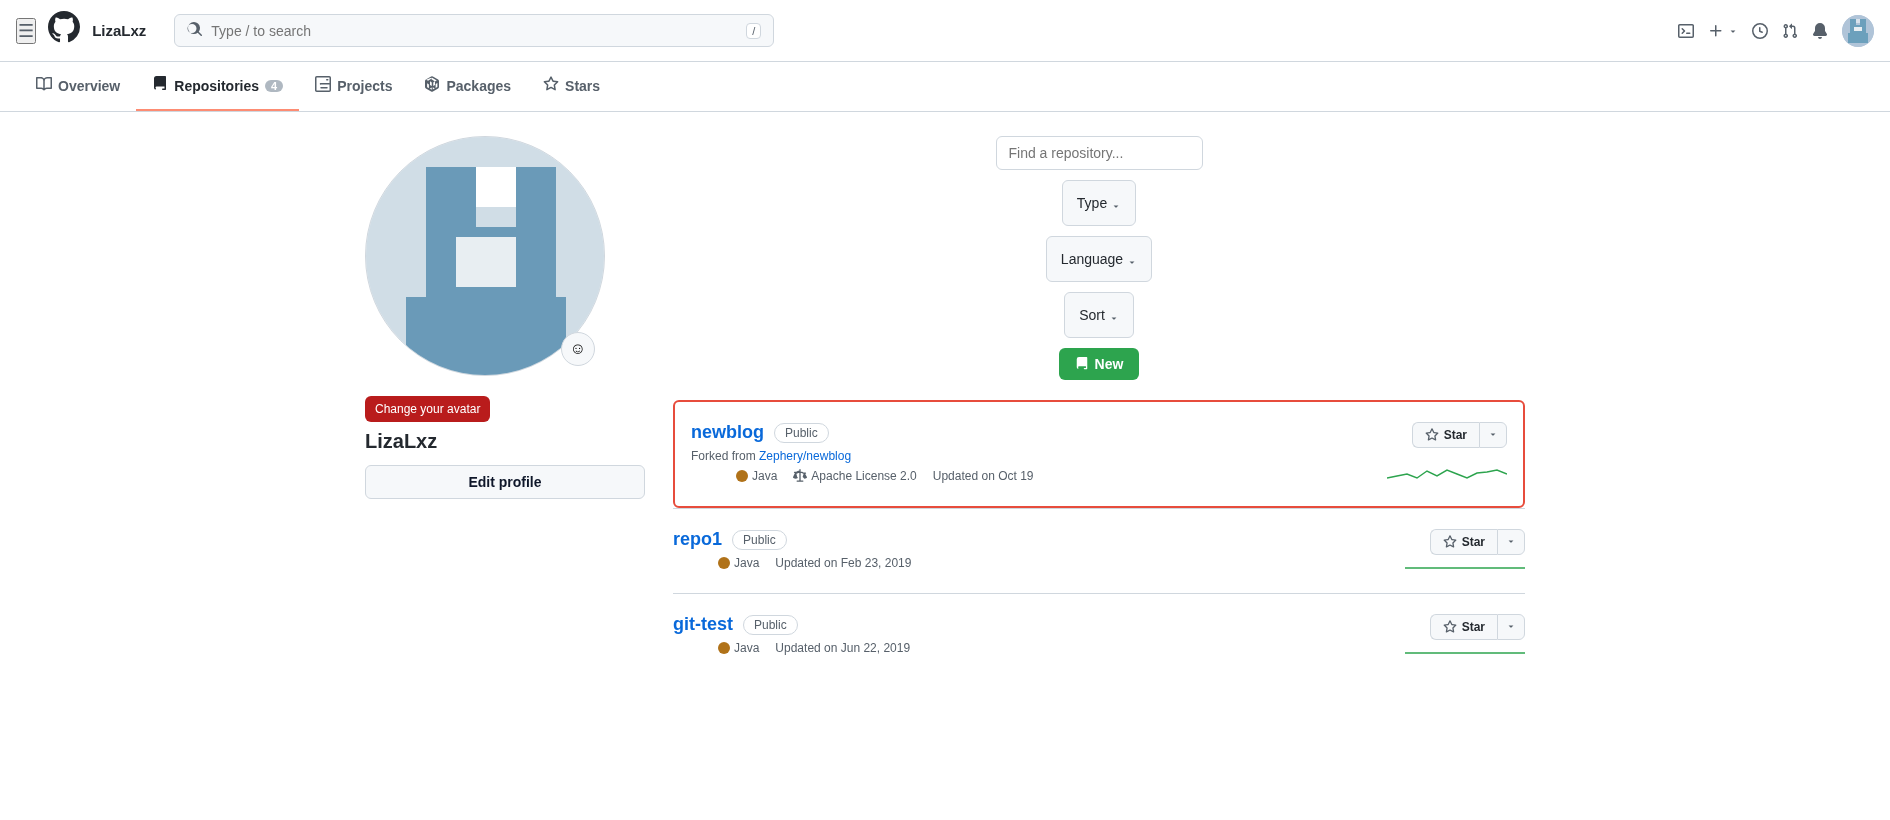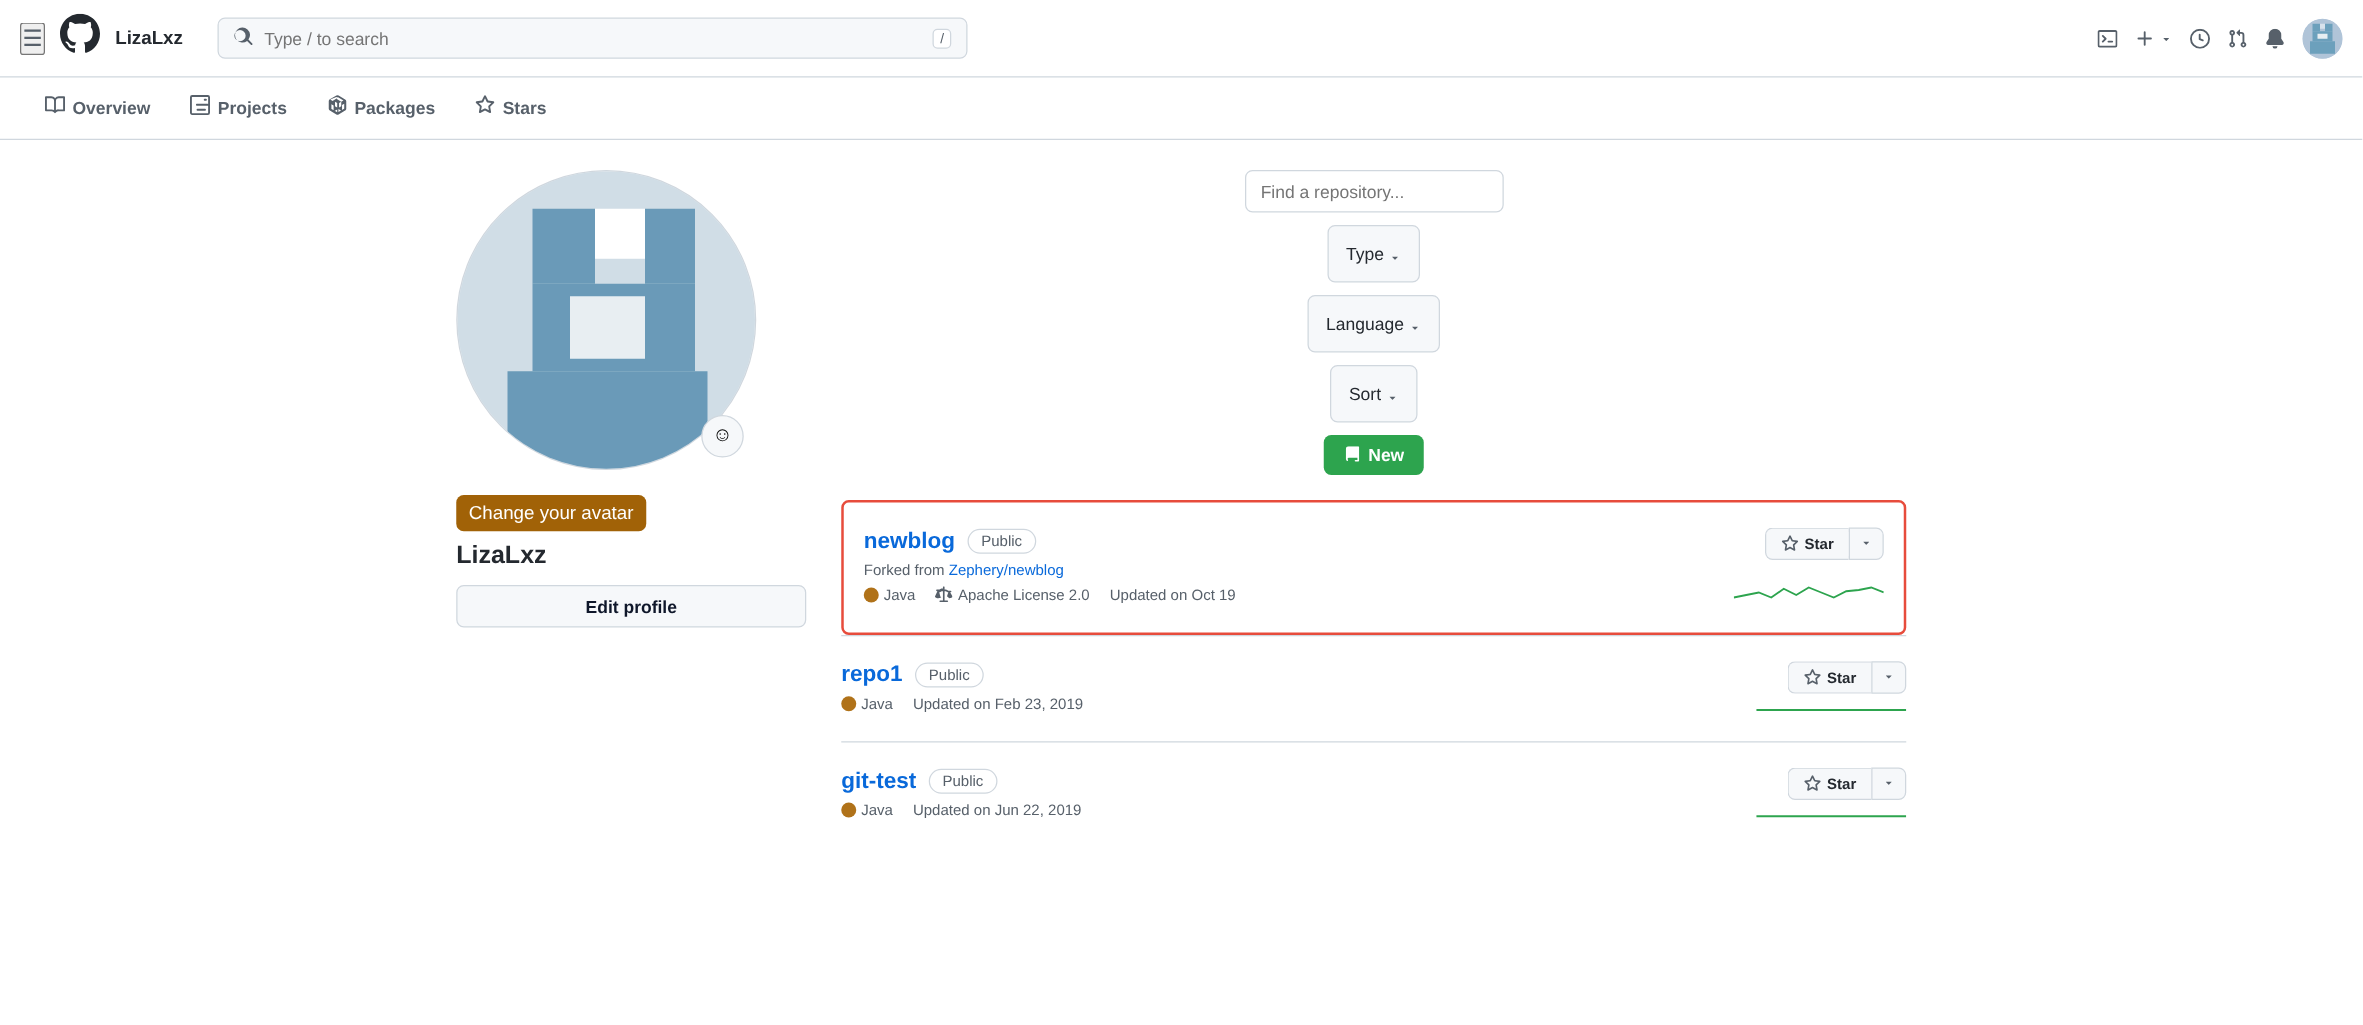--- a/index.html
+++ b/index.html
@@ -151,25 +151,25 @@
       border-radius: 50%;
       background: #f6f8fa;
       border: 1px solid #d0d7de;
       display: flex;
       align-items: center;
       justify-content: center;
       cursor: pointer;
       font-size: 16px;
     }
     .change-avatar-tooltip {
-      background: #a16207;
+      background: #b91c1c;
       color: #fff;
       padding: 6px 10px;
       border-radius: 6px;
-      font-size: 15px;
+      font-size: 12px;
       margin-top: 4px;
       display: inline-block;
     }
     .sidebar-username {
       font-size: 20px;
       font-weight: 600;
       margin-top: 8px;
       margin-bottom: 12px;
     }
     .edit-profile-btn {
@@ -291,20 +291,21 @@
     .lang-dot {
       width: 12px;
       height: 12px;
       border-radius: 50%;
       display: inline-block;
     }
     .lang-item {
       display: flex;
       align-items: center;
       gap: 4px;
+      margin-left: 45px;
     }
     .license-item {
       display: flex;
       align-items: center;
       gap: 4px;
     }
 
     
     .star-btn-group {
       display: flex;
@@ -402,20 +403,29 @@
 </nav>
 
 <div class="sub-nav">
   <a class="sub-nav-item">
     <span>
       <svg width="16" height="16" fill="currentColor" viewBox="0 0 16 16">
         <path d="M0 1.75A.75.75 0 01.75 1h4.253c1.227 0 2.317.59 3 1.501A3.744 3.744 0 0111.006 1h4.245a.75.75 0 01.75.75v10.5a.75.75 0 01-.75.75h-4.507a2.25 2.25 0 00-1.591.659l-.622.621a.75.75 0 01-1.06 0l-.622-.621A2.25 2.25 0 005.258 13H.75a.75.75 0 01-.75-.75V1.75zm7.251 10.324l.004-5.073-.002-2.253A2.25 2.25 0 005.003 2.5H1.5v9h3.757a3.75 3.75 0 012 .578zM8.755 4.75l-.004 7.322a3.752 3.752 0 012-.572H14.5v-9h-3.495a2.25 2.25 0 00-2.25 2.25z"></path>
       </svg>
     </span>
     <span>Overview</span>
+  </a>
+  <a class="sub-nav-item active">
+    <span>
+      <svg width="16" height="16" fill="currentColor" viewBox="0 0 16 16">
+        <path d="M2 2.5A2.5 2.5 0 014.5 0h8.75a.75.75 0 01.75.75v12.5a.75.75 0 01-.75.75h-2.5a.75.75 0 110-1.5h1.75v-2h-8a1 1 0 00-.714 1.7.75.75 0 01-1.072 1.05A2.495 2.495 0 012 11.5v-9zm10.5-1V9h-8c-.356 0-.694.074-1 .208V2.5a1 1 0 011-1h8z"></path>
+      </svg>
+    </span>
+    <span>Repositories</span>
+    <span class="sub-nav-badge">4</span>
   </a>
   <a class="sub-nav-item">
     <span>
       <svg width="16" height="16" fill="currentColor" viewBox="0 0 16 16">
         <path d="M1.75 0A1.75 1.75 0 000 1.75v12.5C0 15.216.784 16 1.75 16h12.5A1.75 1.75 0 0016 14.25V1.75A1.75 1.75 0 0014.25 0H1.75zM1.5 1.75a.25.25 0 01.25-.25h12.5a.25.25 0 01.25.25v12.5a.25.25 0 01-.25.25H1.75a.25.25 0 01-.25-.25V1.75zM11.75 3a.75.75 0 000 1.5h1a.75.75 0 000-1.5h-1zm-6.5 4A.75.75 0 006 8.5h8a.75.75 0 000-1.5H6zM6 11a.75.75 0 000 1.5h6a.75.75 0 000-1.5H6z"></path>
       </svg>
     </span>
     <span>Projects</span>
   </a>
   <a class="sub-nav-item">

